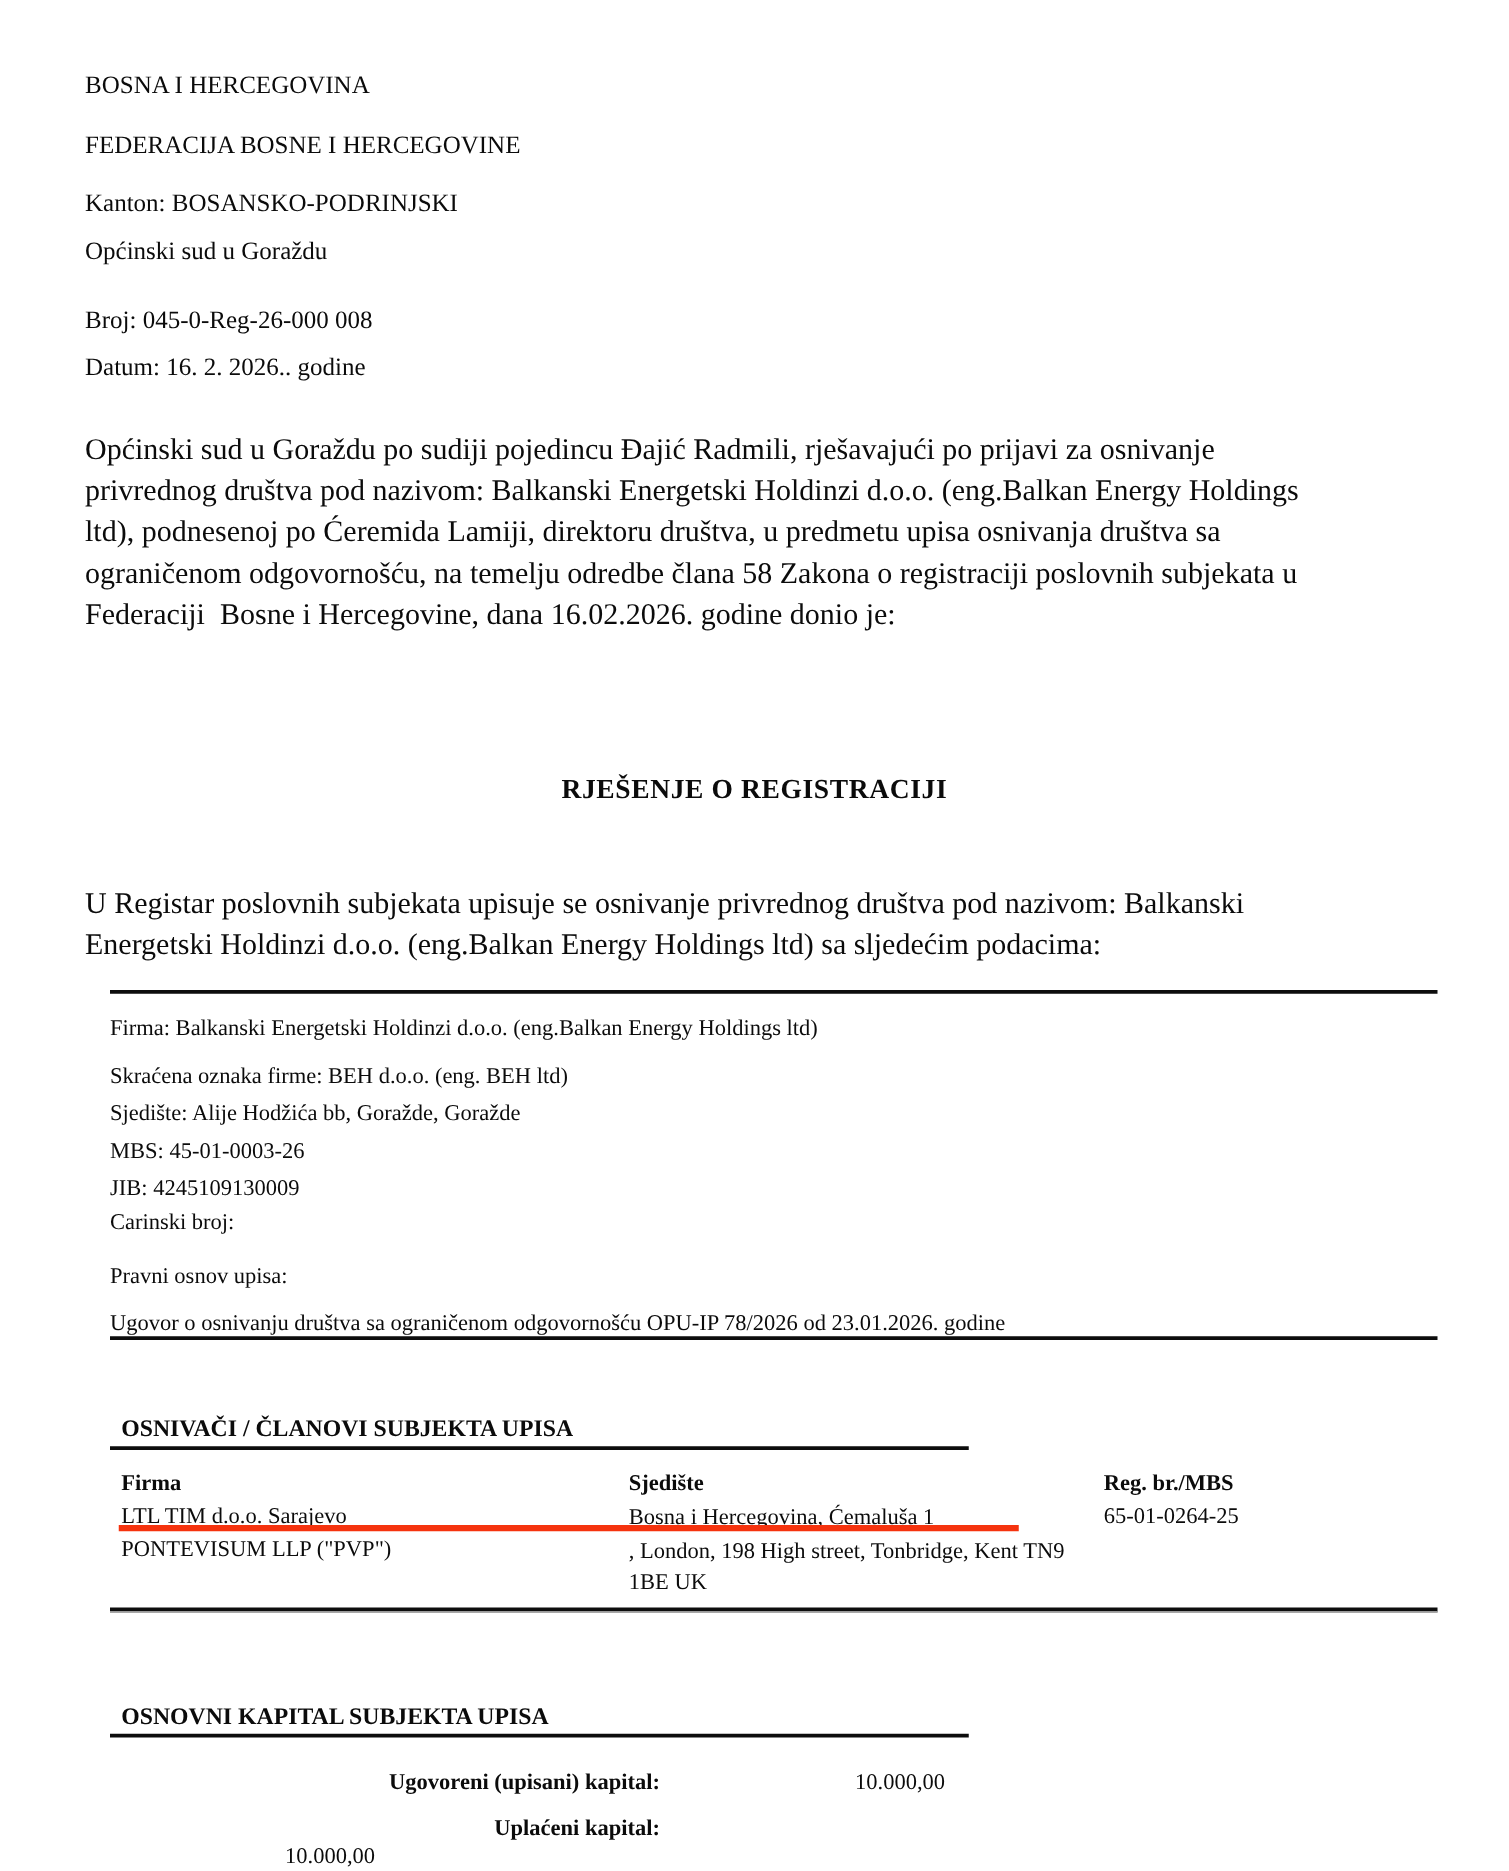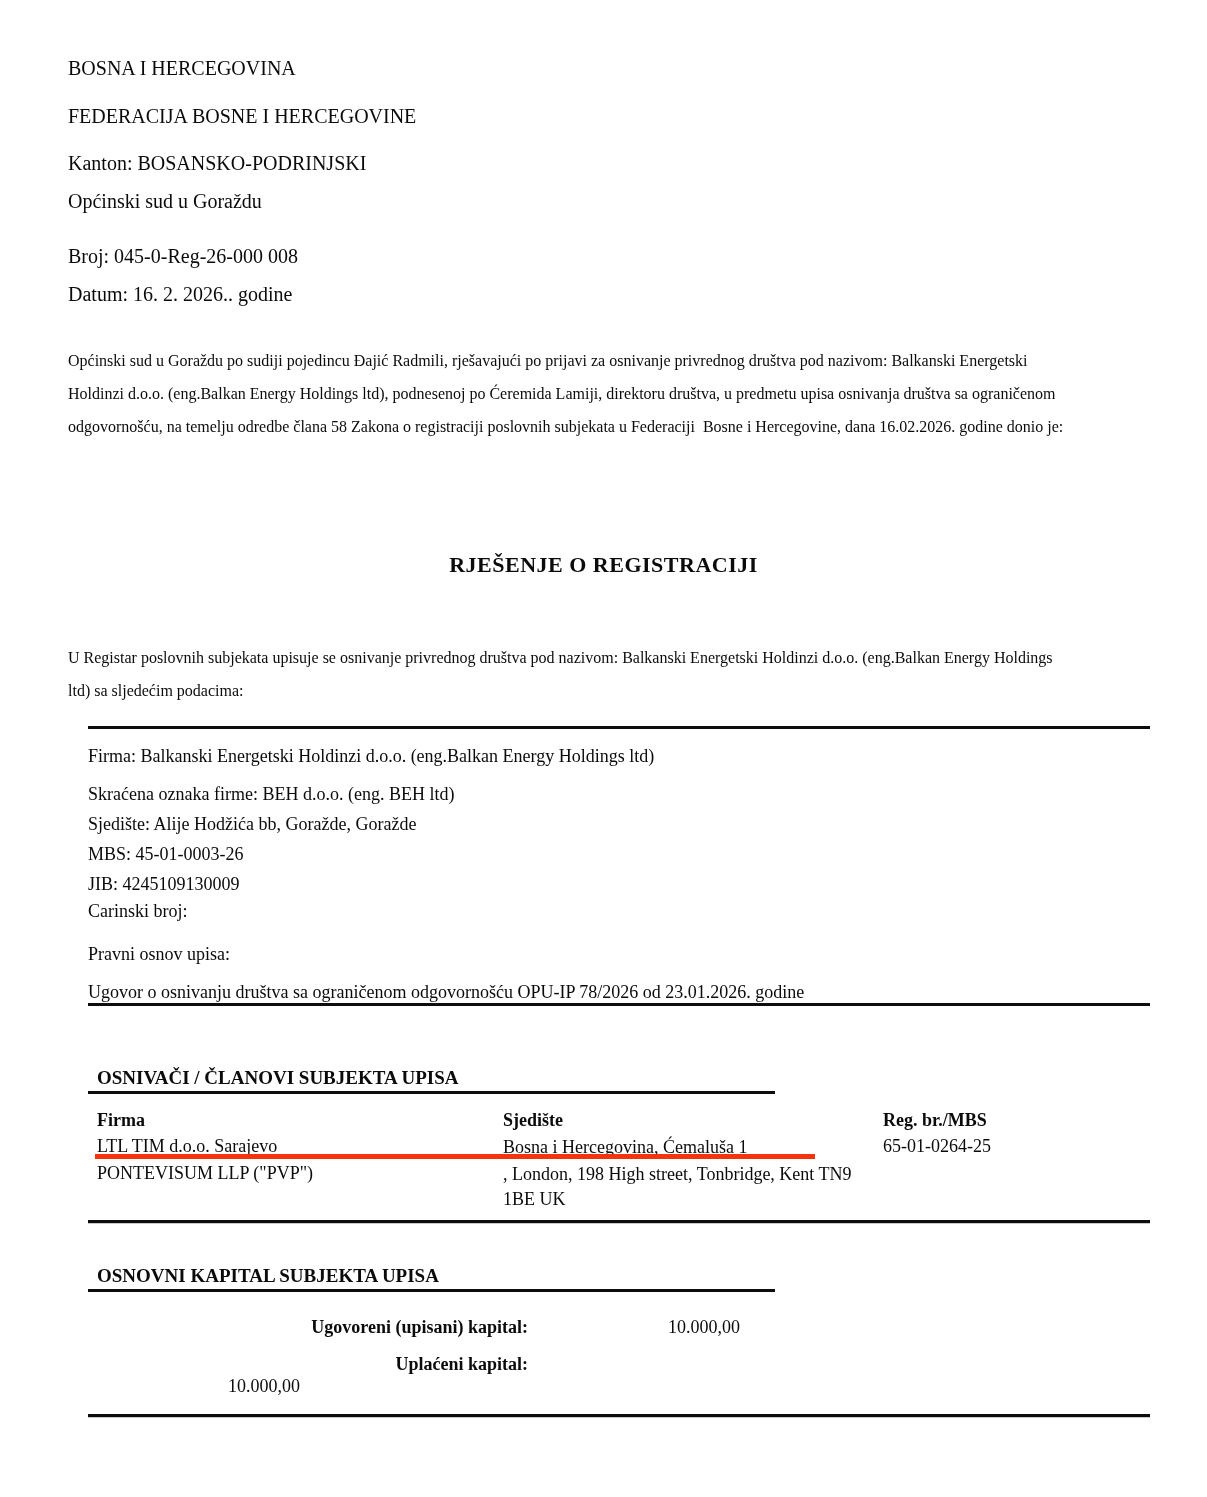--- a/index.html
+++ b/index.html
@@ -19,21 +19,21 @@
   .h-line { line-height: 24px; white-space: pre-wrap; }
   .g-lg  { margin-top: 24px; }
   .g-md  { margin-top: 23px; }
   .g-sm  { margin-top: 14px; }
   .g-xl  { margin-top: 31px; }
 
   
   .para {
     margin-left: 68px;
     width: 1000px;
-    font-size: 16px;
+    font-size: 24px;
     line-height: 33px;
     white-space: pre-wrap;
   }
   .intro    { margin-top: 38px; }
   .registry { margin-top: 63px; }
 
   
   .title {
     margin-top: 109px;
     text-align: center;
@@ -63,21 +63,21 @@
     margin-left: 88px;
     width: 678px;
     padding: 0 0 2px 9px;
     border-bottom: 3px solid #0d0d0d;
     font-size: 19px;
     font-weight: bold;
     line-height: 23px;
     white-space: pre-wrap;
   }
   .founders-heading { margin-top: 60px; }
-  .capital-heading  { margin-top: 40px; }
+  .capital-heading  { margin-top: 72px; }
 
   
   .f-table { margin-left: 97px; font-size: 18px; }
   .f-row { display: flex; align-items: flex-start; }
   .f-head { margin-top: 15px; font-weight: bold; }
   .f-r1 { margin-top: 4px; }
   .f-r2 { margin-top: 3px; }
   .f-col1 { width: 406px; line-height: 22px; white-space: pre-wrap; }
   .f-col2 { width: 350px; padding-right: 30px; line-height: 25px; white-space: pre-wrap; }
   .f-col3 { width: 180px; line-height: 22px; white-space: pre-wrap; }
@@ -97,21 +97,21 @@
     width: 1062px;
     height: 3px;
     background: #0d0d0d;
     border-bottom: 1px solid #c9c9c9;
   }
   .founders-bottom { margin-top: 8px; }
   .capital-bottom  { margin-top: 17px; }
 
   
   .cap-row { display: flex; margin-left: 88px; font-size: 18px; line-height: 22px; }
-  .cap-r1 { margin-top: 24px; }
+  .cap-r1 { margin-top: 24px; gap: 16px; }
   .cap-r2 { margin-top: 15px; flex-direction: column; }
   .cap-label { width: 440px; text-align: right; font-weight: bold; white-space: pre-wrap; }
   .cap-value { margin-left: 140px; white-space: pre-wrap; }
 </style>
 </head>
 <body>
 
 <div class="page">
 
   <div class="doc-header">

